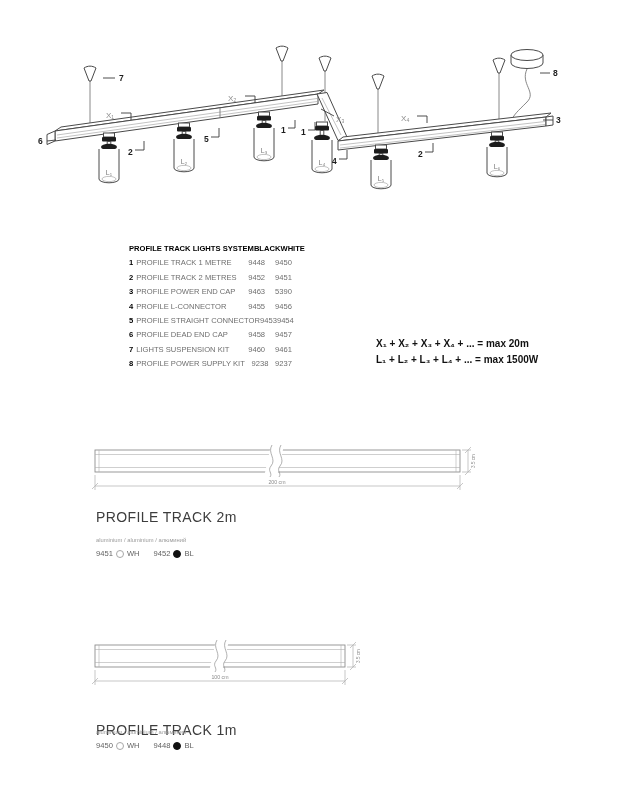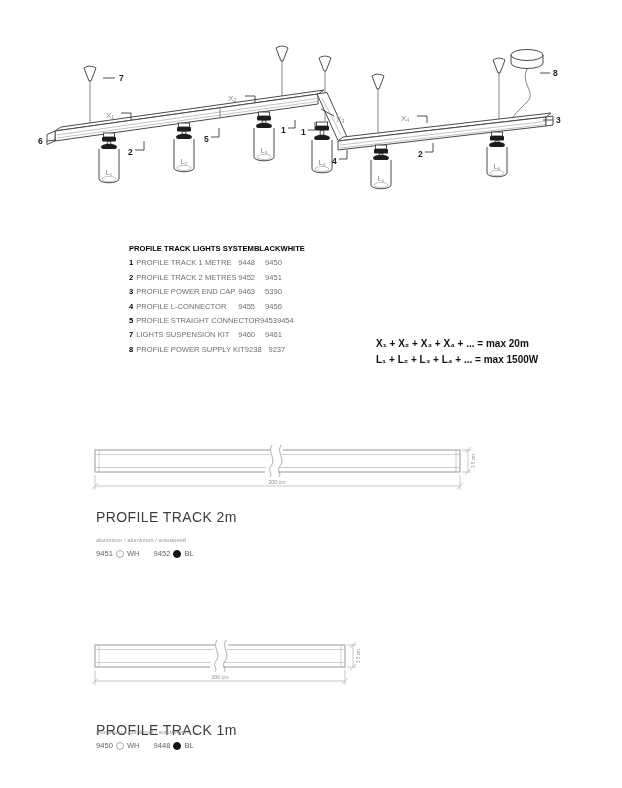--- a/index.html
+++ b/index.html
@@ -22,21 +22,21 @@
   .barline{stroke:#aeaeae;stroke-width:0.6;fill:none;}
   .dim{stroke:#b0b0b0;stroke-width:0.7;fill:none;}
   .dimtext{font-size:5.2px;fill:#8a8a8a;text-anchor:middle;}
   .dimtext-v{font-size:4.6px;fill:#8a8a8a;text-anchor:middle;}
   .mask{fill:#fff;stroke:none;}
   
   .cat-table{position:absolute;left:92px;top:242px;width:200px;font-size:7.6px;line-height:14.4px;}
   .t-row{display:flex;white-space:nowrap;}
   .t-name{width:138px;color:#6e6e6e;margin-left:37px;}
   .t-name b{color:#000;font-weight:bold;margin-right:3px;}
-  .t-code{width:34px;text-align:left;color:#6e6e6e;}
+  .t-code{width:34px;text-align:right;color:#6e6e6e;}
   .t-head{font-weight:bold;color:#000;}
   .t-head .t-name,.t-head .t-code{color:#000;}
   
   .formulas{position:absolute;left:376px;top:336px;font-size:10px;font-weight:bold;color:#111;line-height:15.5px;white-space:nowrap;}
   
   .p-title{position:absolute;left:96px;font-size:14px;letter-spacing:0.4px;color:#3d3d3d;white-space:nowrap;}
   .p-materials{position:absolute;left:96px;font-size:5.8px;color:#9b9b9b;white-space:nowrap;}
   .p-codes{position:absolute;left:96px;display:flex;align-items:center;font-size:7.6px;color:#636363;white-space:nowrap;}
   .p-codes .code{margin-right:3px;}
   .swatch{display:inline-block;width:8px;height:8px;border-radius:50%;margin-right:3px;box-sizing:border-box;}
@@ -210,20 +210,25 @@
         <span class="t-name"><b>4</b><span>PROFILE L-CONNECTOR</span></span>
         <span class="t-code">9455</span>
         <span class="t-code">9456</span>
       </div>
     <div class="t-row">
         <span class="t-name"><b>5</b><span>PROFILE STRAIGHT CONNECTOR</span></span>
         <span class="t-code">9453</span>
         <span class="t-code">9454</span>
       </div>
     <div class="t-row">
+        <span class="t-name"><b>6</b><span>PROFILE DEAD END CAP</span></span>
+        <span class="t-code">9458</span>
+        <span class="t-code">9457</span>
+      </div>
+    <div class="t-row">
         <span class="t-name"><b>7</b><span>LIGHTS SUSPENSION KIT</span></span>
         <span class="t-code">9460</span>
         <span class="t-code">9461</span>
       </div>
     <div class="t-row">
         <span class="t-name"><b>8</b><span>PROFILE POWER SUPPLY KIT</span></span>
         <span class="t-code">9238</span>
         <span class="t-code">9237</span>
       </div>
   </div>

